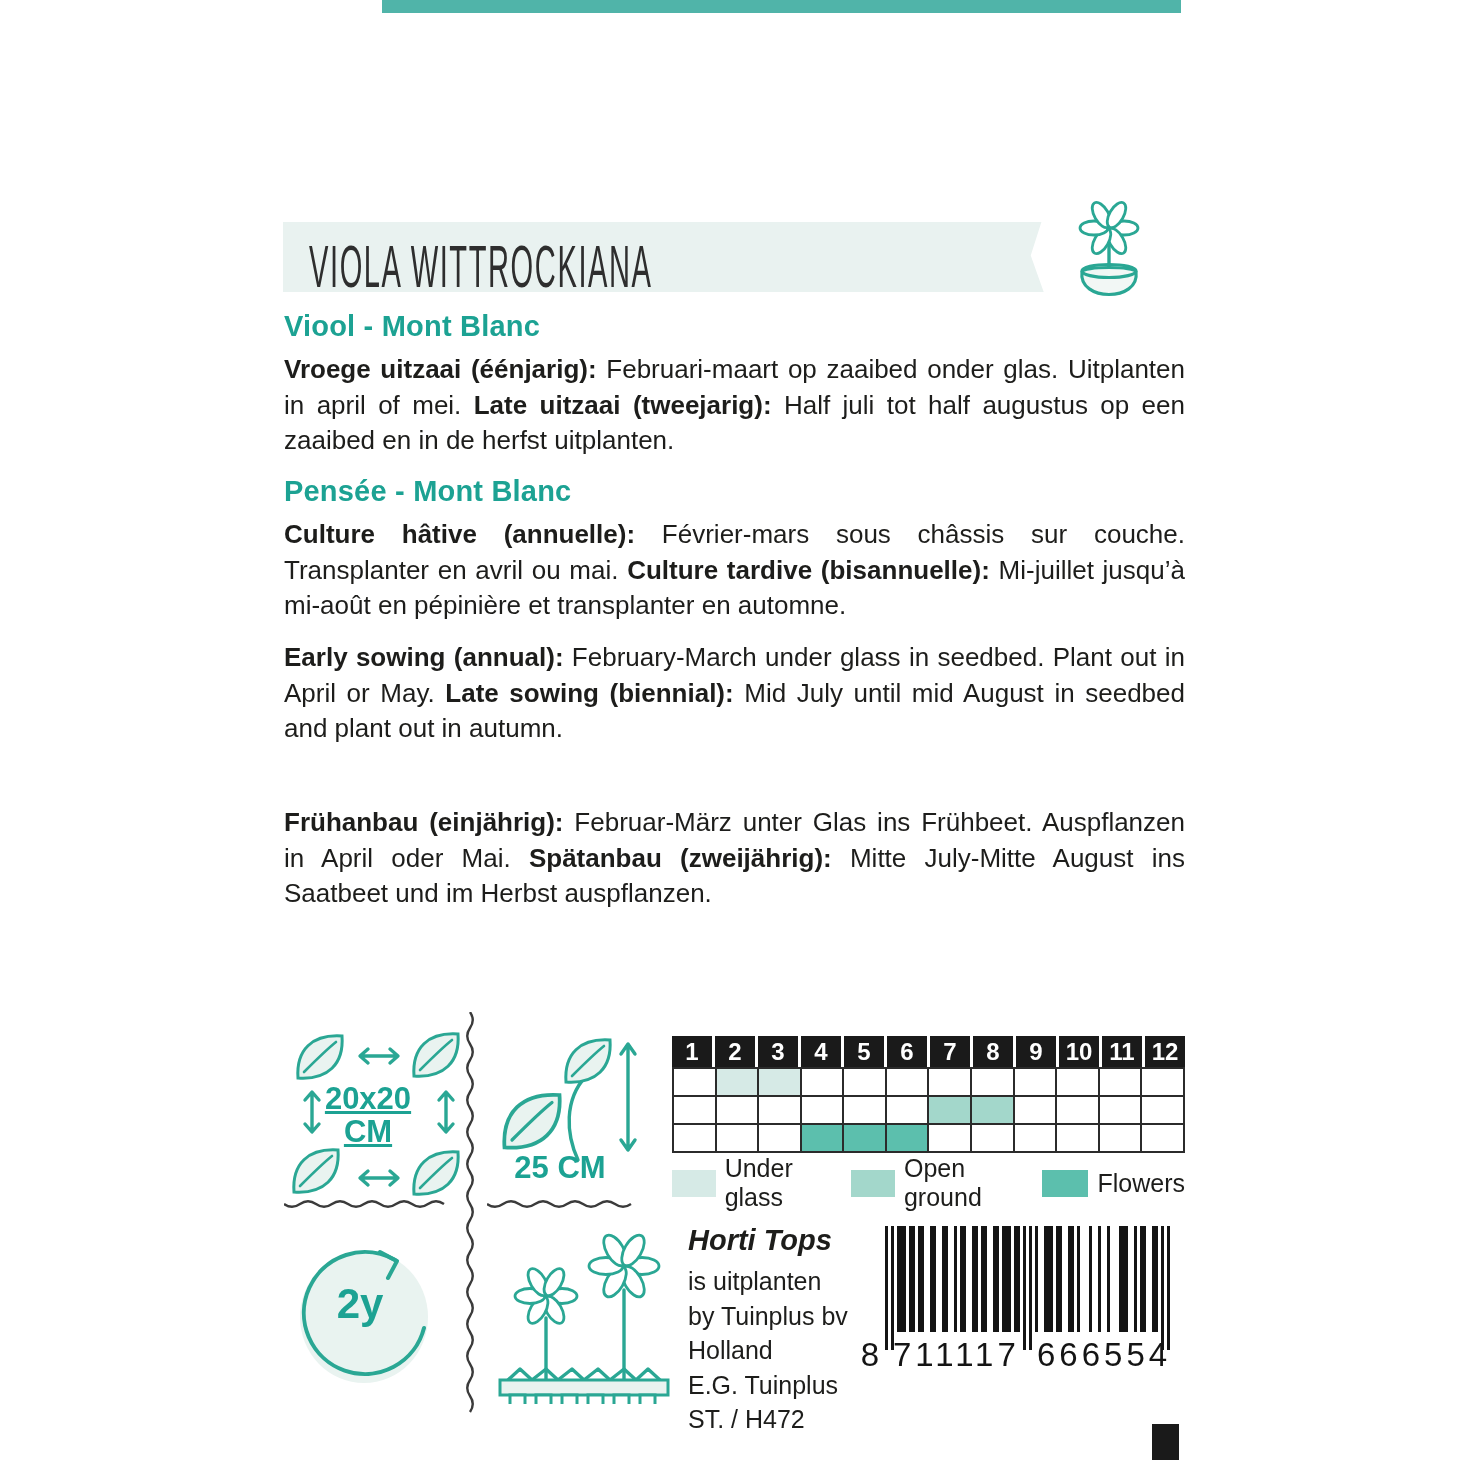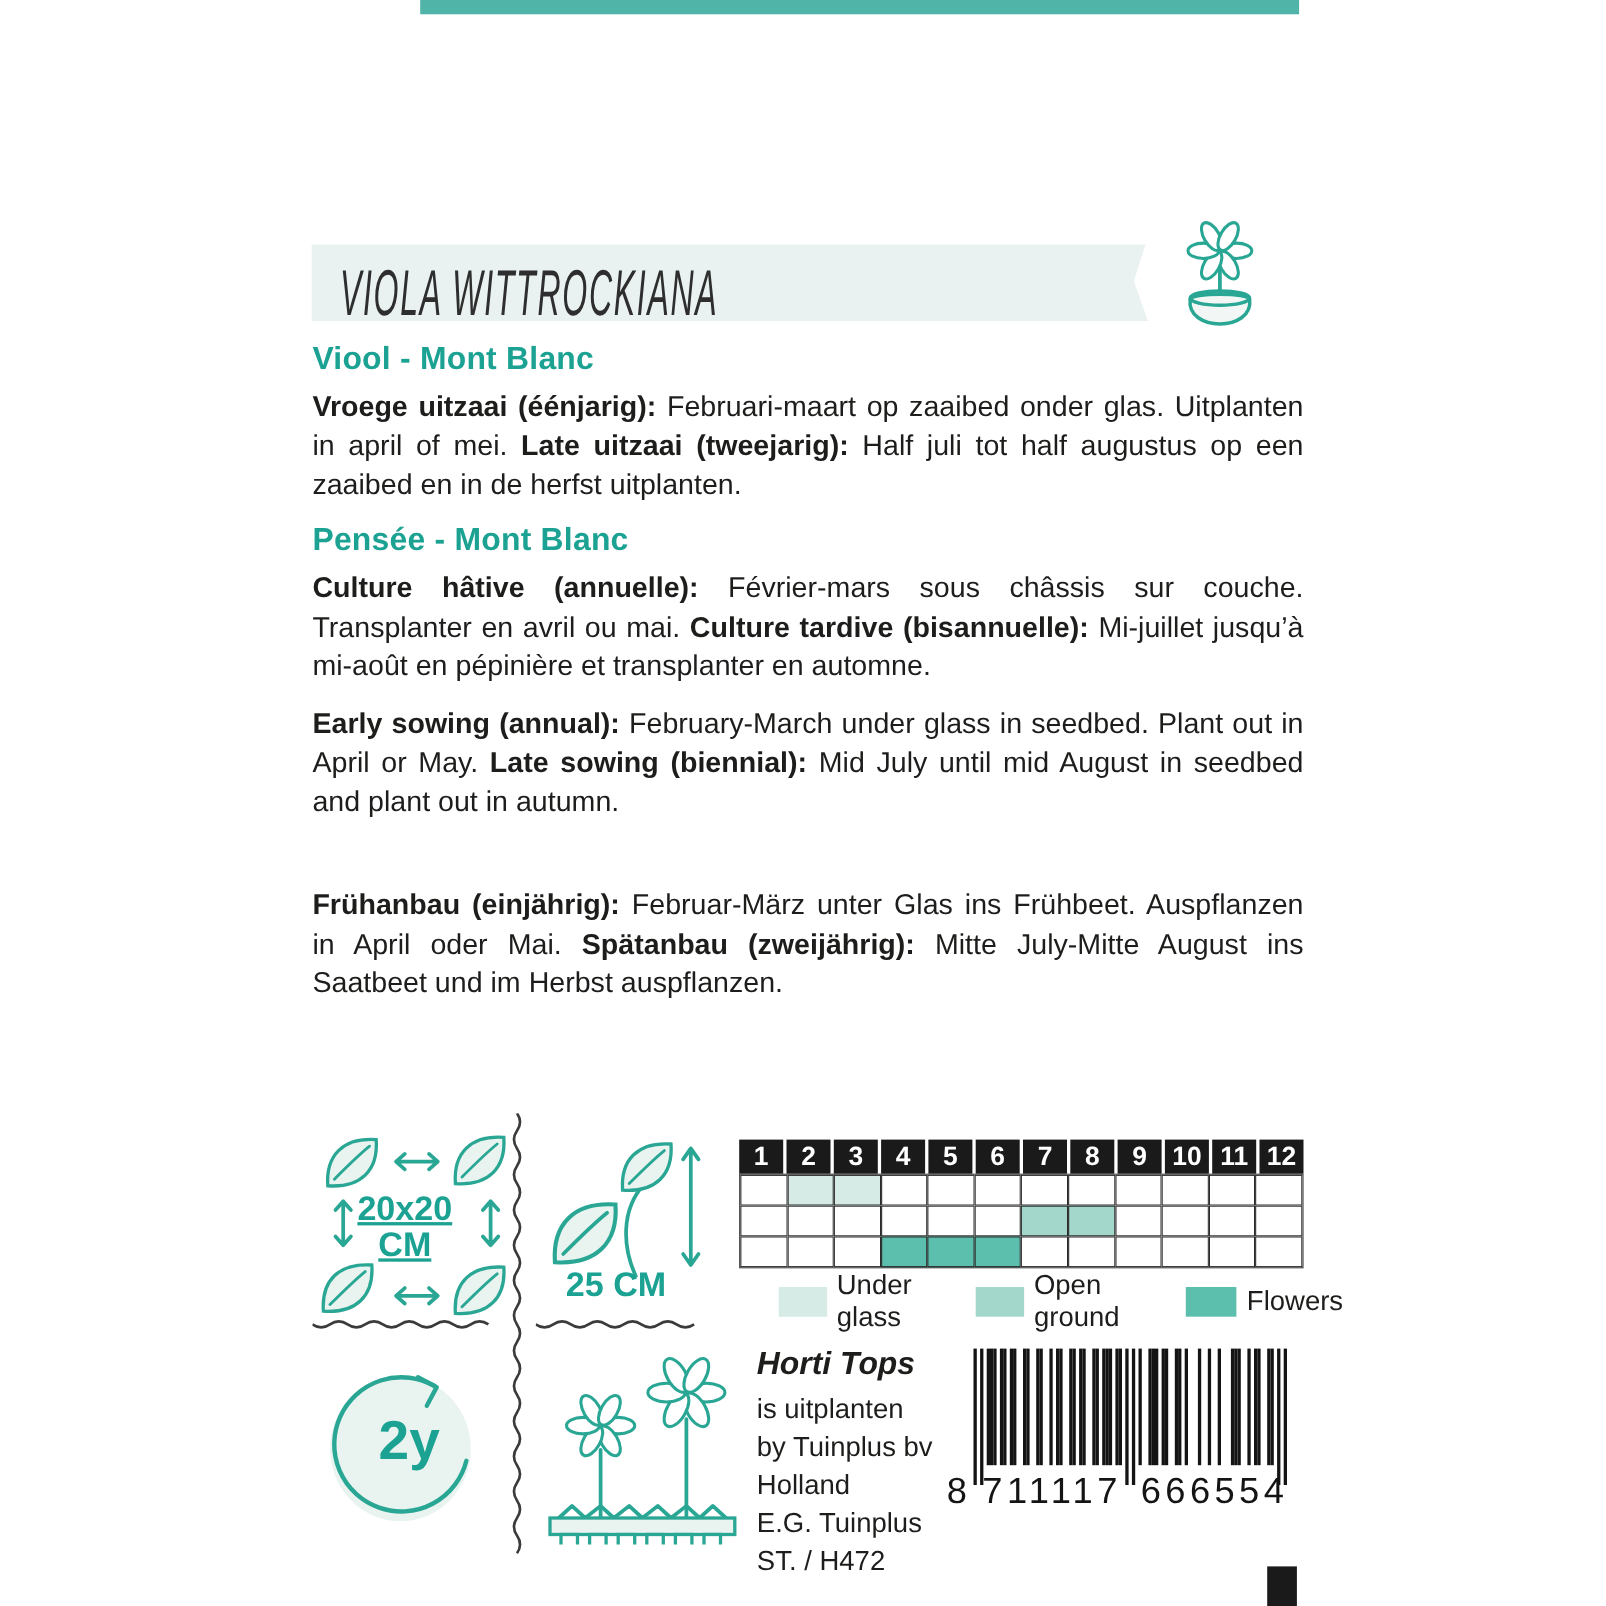--- a/index.html
+++ b/index.html
@@ -5,48 +5,48 @@
   :root{
     --teal:#1ca293; --teal-icon:#2aa794; --topbar:#50b4a9; --band:#e9f2f0;
     --icon-fill:#e9f3f0; --c-under:#d6eae6; --c-open:#a3d7cb; --c-flowers:#5cbfad;
     --ink:#1d1d1b; --mh-bg:#1a1a1a; --mh-tx:#ffffff; --grid:#2b2b2b;
   }
   html,body{margin:0;padding:0;background:#fff;}
   .page{position:relative;width:1460px;height:1460px;background:#ffffff;overflow:hidden;
         font-family:"Liberation Sans",sans-serif;color:var(--ink);}
   .top-bar{position:absolute;left:382px;top:0;width:799px;height:13px;background:var(--topbar);}
   .title-band{position:absolute;left:283px;top:222px;width:763px;height:70px;background:var(--band);
-        clip-path:polygon(0 0,99.4% 0,98% 48%,99.7% 100%,0 100%);font-style:italic;}
+        clip-path:polygon(0 0,99.4% 0,98% 48%,99.7% 100%,0 100%);}
   .title{position:absolute;left:26px;top:10px;font-size:56px;font-weight:400;color:#2e2e2e;
         letter-spacing:3px;white-space:nowrap;transform:scale(0.52,1.05);transform-origin:left top;}
 
   .section{position:absolute;left:284px;width:901px;}
   .section h2{margin:0 0 9px 0;font-size:29px;font-weight:bold;color:var(--teal);letter-spacing:0.2px;}
   .section p{margin:0;font-size:26px;line-height:35.5px;text-align:justify;color:var(--ink);}
   .section p b{font-weight:bold;}
   #sec-nl{top:310px;} #sec-fr{top:475px;} #sec-en{top:640px;} #sec-de{top:805px;}
 
   .icon-svg{position:absolute;}
   .icon-svg .st{stroke:var(--teal-icon);stroke-width:3.4;fill:none;stroke-linecap:round;stroke-linejoin:round;}
   .icon-svg .pet{stroke:var(--teal-icon);stroke-width:2.8;fill:#ffffff;}
   .icon-text{position:absolute;color:var(--teal);font-weight:bold;text-align:center;}
   .spacing-text{left:303px;top:1082px;width:130px;font-size:31px;line-height:33px;text-decoration:underline;}
   .height-text{left:500px;top:1150px;width:120px;font-size:31px;}
-  .cycle-text{left:322px;top:1280px;width:100px;font-size:50px;}
+  .cycle-text{left:310px;top:1280px;width:100px;font-size:42px;}
   .wavy{position:absolute;}
   .wavy path{stroke:#3b3b3b;stroke-width:2.4;fill:none;}
 
   .cal{position:absolute;left:672px;top:1036px;width:513px;}
   .cal-head{display:grid;grid-template-columns:repeat(12,1fr);gap:3px;height:31px;}
   .cal-head .mc{background:var(--mh-bg);color:var(--mh-tx);font-weight:bold;font-size:24px;
         display:flex;align-items:center;justify-content:center;}
   .cal-body{border:1px solid var(--grid);margin-top:0;}
   .cal-row{display:grid;grid-template-columns:repeat(12,1fr);}
   .cal-cell{height:26px;border:1px solid var(--grid);background:#fff;}
-  .legend{position:absolute;left:672px;top:1154px;width:513px;display:flex;justify-content:space-between;align-items:center;margin-left:36px;}
+  .legend{position:absolute;left:672px;top:1154px;width:513px;display:flex;justify-content:space-between;align-items:center;}
   .legend-item{display:flex;align-items:center;}
   .swatch{width:46px;height:27px;margin-right:9px;display:inline-block;}
   .legend-label{font-size:25px;color:var(--ink);}
 
   .dist{position:absolute;left:688px;top:1224px;width:190px;}
   .dist-name{font-size:29px;font-weight:bold;margin-bottom:7px;font-style:italic;}
   .dist-line{font-size:25px;line-height:34.5px;}
 
   .barcode{position:absolute;left:885px;top:1226px;width:285px;height:150px;}
   .bars{position:absolute;left:0;top:0;width:285px;height:146px;}

